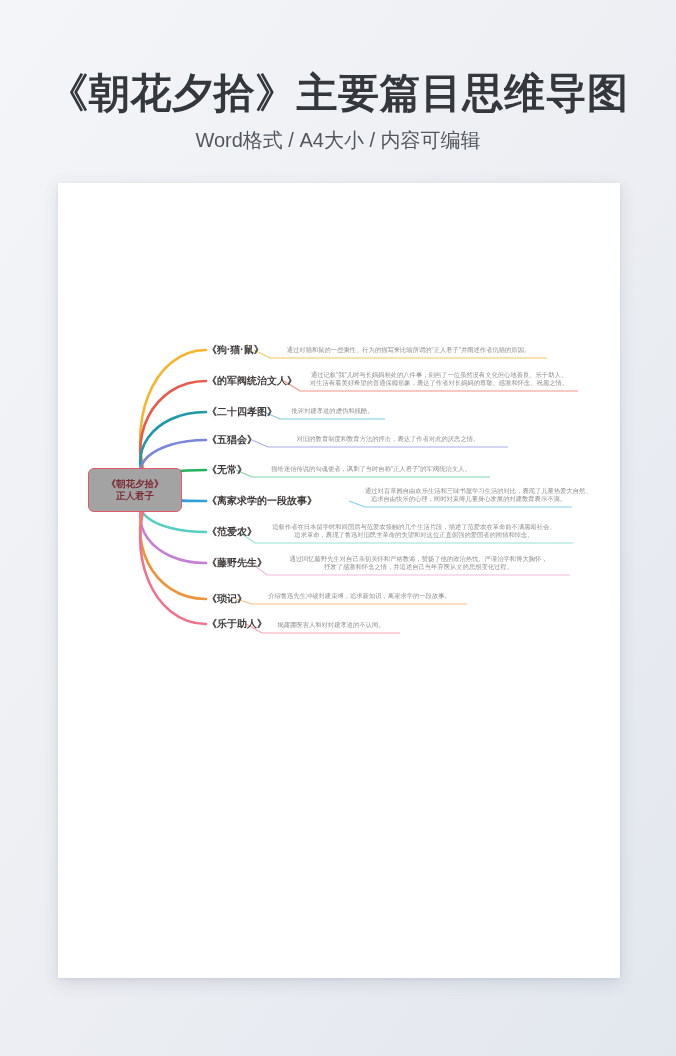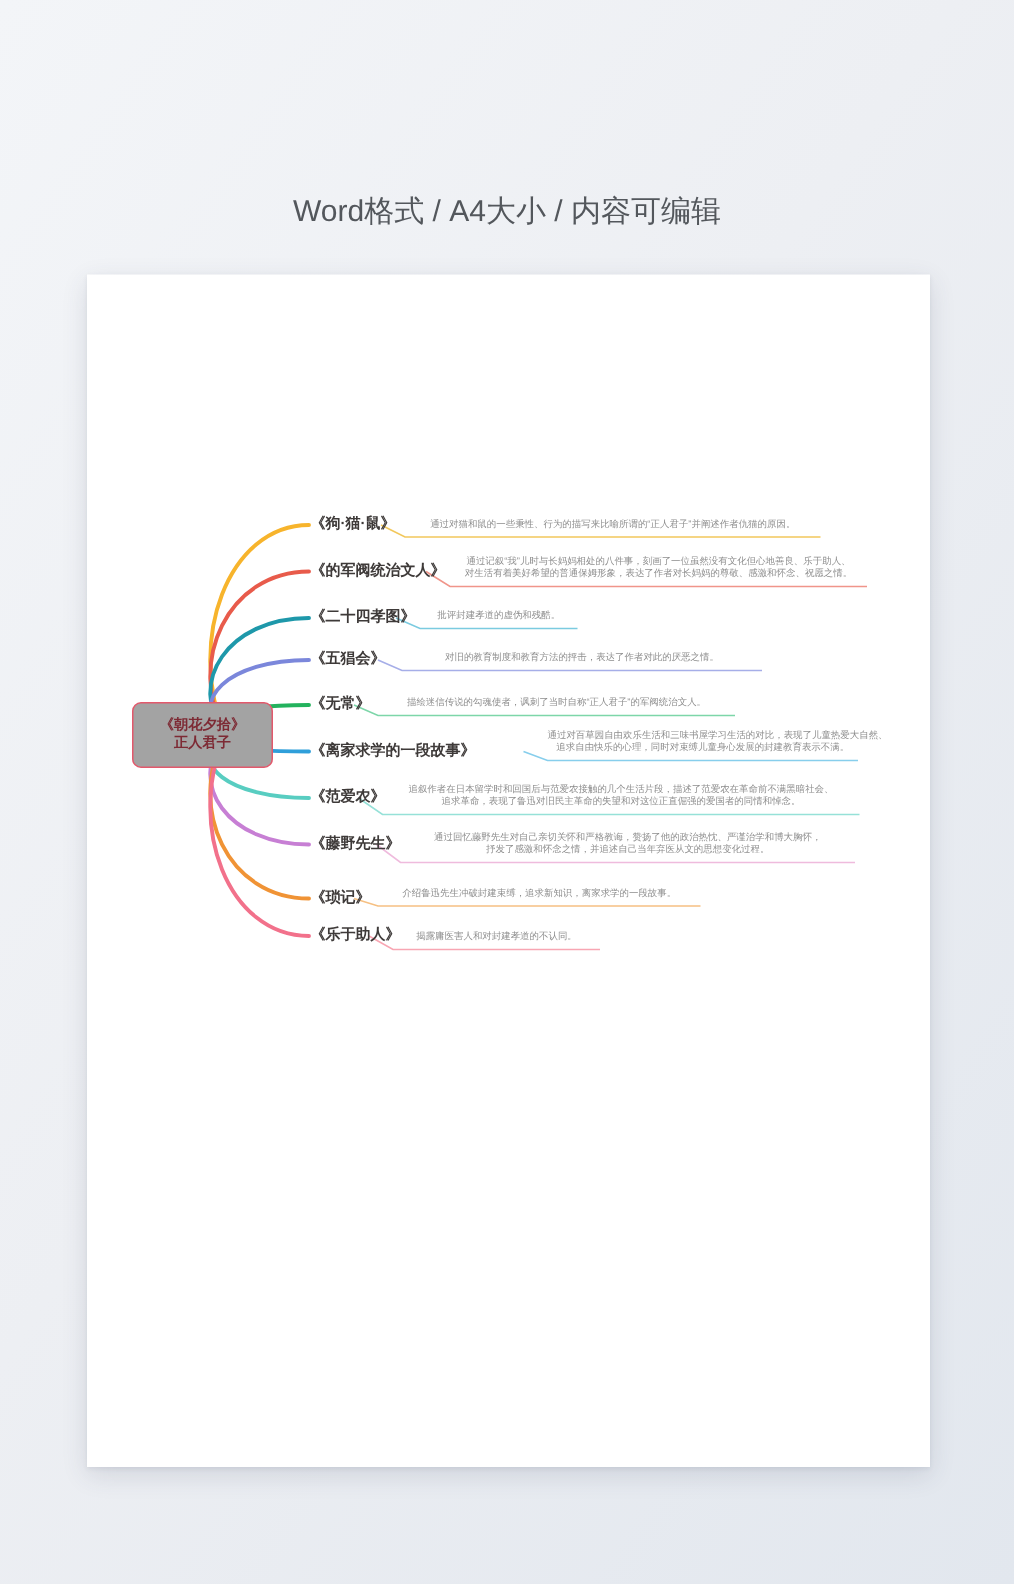--- a/index.html
+++ b/index.html
@@ -36,20 +36,21 @@
   }
   .b-desc{
     position:absolute;font-size:6.3px;color:#8e8e8e;line-height:8.6px;
     text-align:center;white-space:nowrap;
   }
 </style>
 </head>
 <body>
 
 <div class="stage">
+  <div class="title">《朝花夕拾》主要篇目思维导图</div>
   <div class="subtitle">Word格式 / A4大小 / 内容可编辑</div>
 
   <div class="page"></div>
 
   <svg id="map-svg" viewBox="0 0 676 1056" xmlns="http://www.w3.org/2000/svg">
       <path d="M150 490 C124 427, 152 350, 206 350" stroke="#F7B42C" stroke-width="2.6" fill="none" stroke-linecap="round"></path>
       <polyline points="254,350 270,358 547,358" stroke="#F2C85C" stroke-width="1.1" fill="none"></polyline>
       <path d="M150 490 C124 440.95, 152 381, 206 381" stroke="#E85B4B" stroke-width="2.6" fill="none" stroke-linecap="round"></path>
       <polyline points="284,381 300,391 578,391" stroke="#F0958A" stroke-width="1.1" fill="none"></polyline>
       <path d="M150 490 C124 454.9, 152 412, 206 412" stroke="#1E98AA" stroke-width="2.6" fill="none" stroke-linecap="round"></path>

